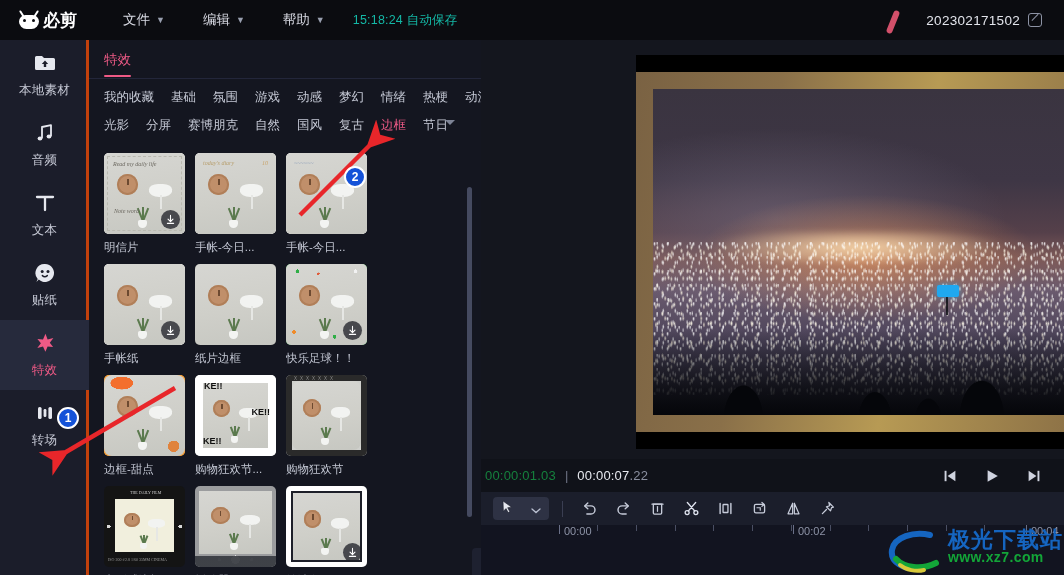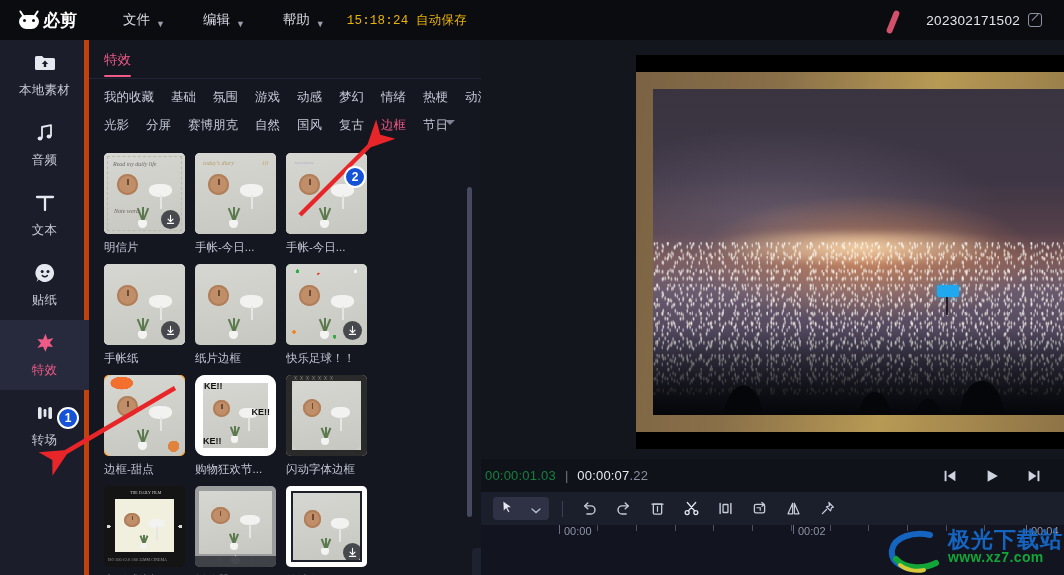--- a/index.html
+++ b/index.html
@@ -32,25 +32,25 @@
   .logo-mark .ear-l { left: 3px; transform: rotate(-32deg); }
   .logo-mark .ear-r { left: 17px; transform: rotate(32deg); }
   .logo-mark .eye-l, .logo-mark .eye-r {
     position: absolute; top: 8px; width: 3px; height: 3px; background: #0b0c10; border-radius: 50%;
   }
   .logo-mark .eye-l { left: 5px; }
   .logo-mark .eye-r { left: 14px; }
   .logo-text { color: #fff; font-size: 17px; font-weight: bold; letter-spacing: 0px; }
 
   .menu-item {
-    display: flex; align-items: flex-end; gap: 6px;
+    display: flex; align-items: center; gap: 6px;
     color: #d8dae3; font-size: 13.5px; cursor: pointer;
   }
   .menu-item .cv { font-size: 9px; color: #9aa0b0; }
-  .autosave { color: #eab308; font-size: 12.5px; margin-left: 22px; letter-spacing: 0.2px; font-family: Liberation Mono, monospace; }
+  .autosave { color: #14b8a6; font-size: 12.5px; margin-left: 28px; letter-spacing: 0.2px; }
 
   .pink-slash {
     position: absolute; left: 890px; top: 10px; width: 6px; height: 24px;
     background: #d2506a; border-radius: 3px; transform: rotate(22deg);
   }
   .proj-title-wrap {
     position: absolute; right: 22px; top: 0; height: 40px;
     display: flex; align-items: center; gap: 8px;
   }
   .proj-title { color: #e3e5ec; font-size: 13.5px; letter-spacing: 0.3px; }
@@ -59,21 +59,21 @@
     position: relative;
   }
   .edit-ico:after {
     content: ""; position: absolute; left: 3px; top: 6px; width: 9px; height: 1.4px;
     background: #8d93a4; transform: rotate(-45deg); transform-origin: left center;
   }
 
   
   .sidebar {
     position: absolute; left: 0; top: 40px; width: 89px; height: 535px;
-    background: #1b1d2a; border-right: 5px solid #c2410c;
+    background: #1b1d2a; border-right: 3px solid #c2410c;
   }
   .side-item {
     width: 89px; height: 70px;
     display: flex; flex-direction: column; align-items: center; justify-content: center;
     gap: 7px; cursor: pointer; position: relative;
   }
   .side-item .lbl { font-size: 12.5px; color: #c7cad6; letter-spacing: 0.3px; }
   .side-item.active { background: #262a3c; }
   .side-item.active .lbl { color: #ef5a86; }
   .side-ico { width: 24px; height: 24px; position: relative; }
@@ -170,21 +170,21 @@
   .fr-postcard:before {
     content:""; position:absolute; inset:3px; border:1px dashed #b9b9b0; z-index:3; pointer-events:none;
   }
   .fr-note { box-shadow: inset 0 0 0 5px #f1efe7; }
   .fr-note2 { box-shadow: inset 0 0 0 5px #f3f1ea; }
   .fr-paper { box-shadow: inset 0 0 0 7px #f6f5ef; }
   .fr-black { box-shadow: inset 0 0 0 5px #0f0f0f; }
   .fr-green { box-shadow: inset 0 0 0 6px #35b04a; }
   .fr-orange { background:#f7a13a; box-shadow: inset 0 0 0 9px #f7a13a; }
   .fr-orange .room { border-radius: 6px; }
-  .fr-shop { box-shadow: inset 0 0 0 8px #ffffff; border-radius: 10px; }
+  .fr-shop { box-shadow: inset 0 0 0 8px #ffffff; }
   .fr-flash { box-shadow: inset 0 0 0 6px #2a2a2a; }
   .fr-cine { background:#141414; }
   .fr-cine .room { position:absolute; left:13%; right:13%; top:16%; bottom:18%; background:#f1efdd; }
   .fr-player { background:#9b9c9e; }
   .fr-player .room { position:absolute; left:5%; right:5%; top:6%; bottom:16%; }
   .fr-white { box-shadow: inset 0 0 0 5px #ffffff, inset 0 0 0 7px #1d1f29; }
 
   .tiny-marks { position:absolute; inset:0; pointer-events:none; z-index:4; }
   .script-txt {
     position:absolute; font-family:"Liberation Serif", serif; font-style:italic;
@@ -620,21 +620,21 @@
               <div class="lamp"></div>
             <div class="plant">
                 <div class="leaf" style="transform:rotate(-22deg)"></div>
                 <div class="leaf"></div>
                 <div class="leaf" style="transform:rotate(22deg)"></div>
                 <div class="pot"></div>
               </div>
           </div>
           <span class="script-txt" style="left:8px;top:1px;color:#888;font-size:5px;font-style:normal;font-family:'Liberation Mono',monospace">X X X X X X X</span>
         </div>
-        <div class="name">闪动字体边框</div>
+        <div class="name">购物狂欢节</div>
       </div>
 
       <div class="cell">
         <div class="thumb fr-cine">
           <div class="room">
               <div class="clock"></div>
               <div class="lamp"></div>
             <div class="plant">
                 <div class="leaf" style="transform:rotate(-22deg)"></div>
                 <div class="leaf"></div>

